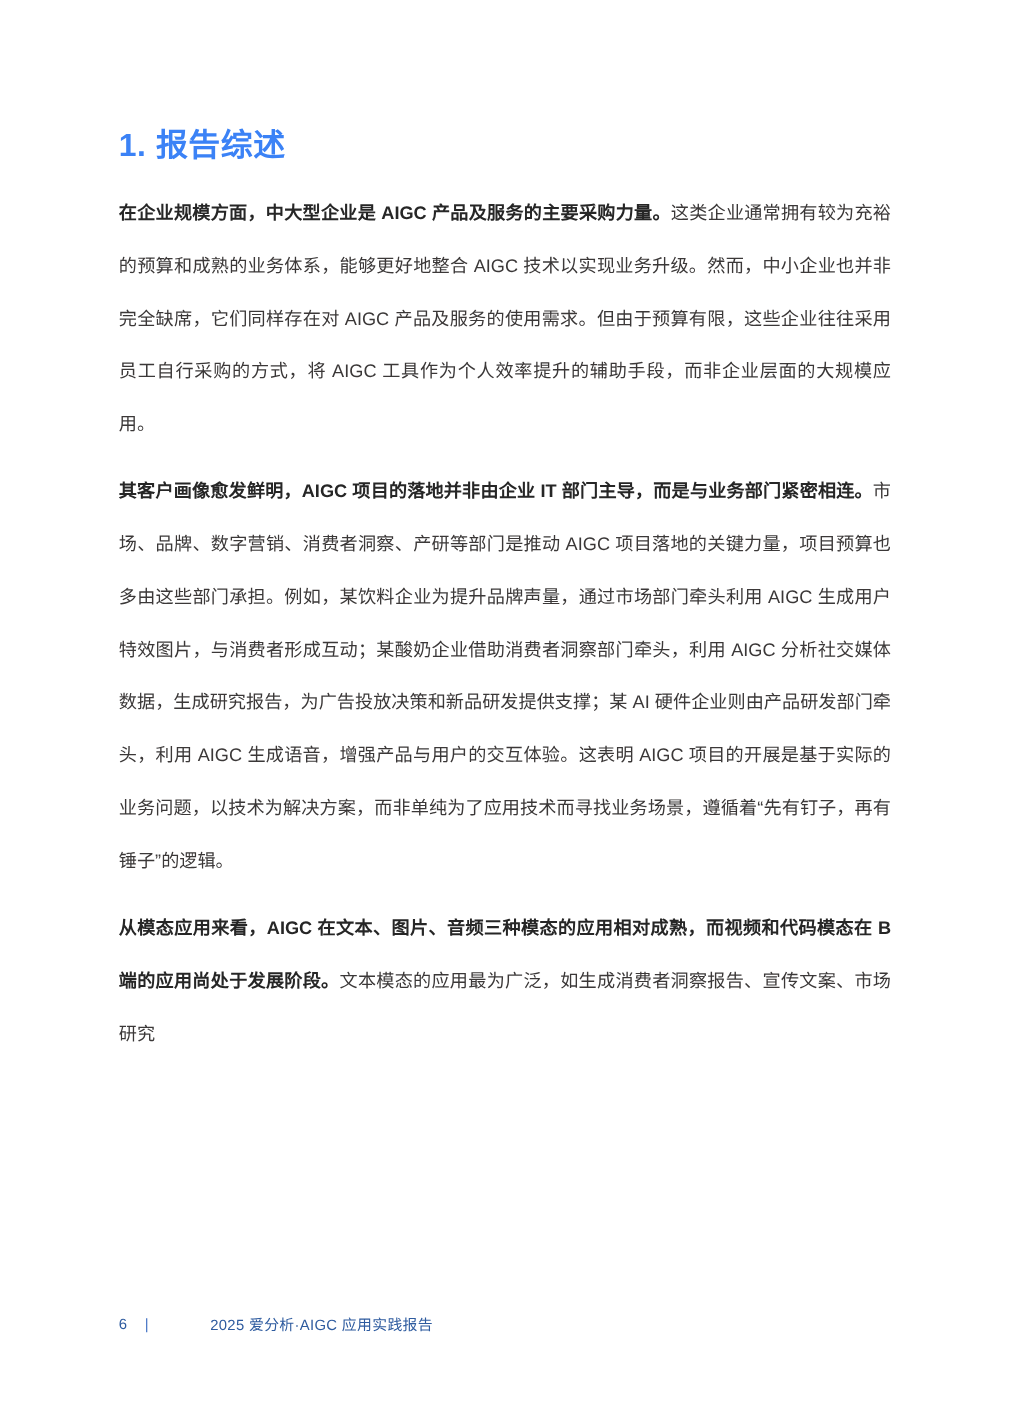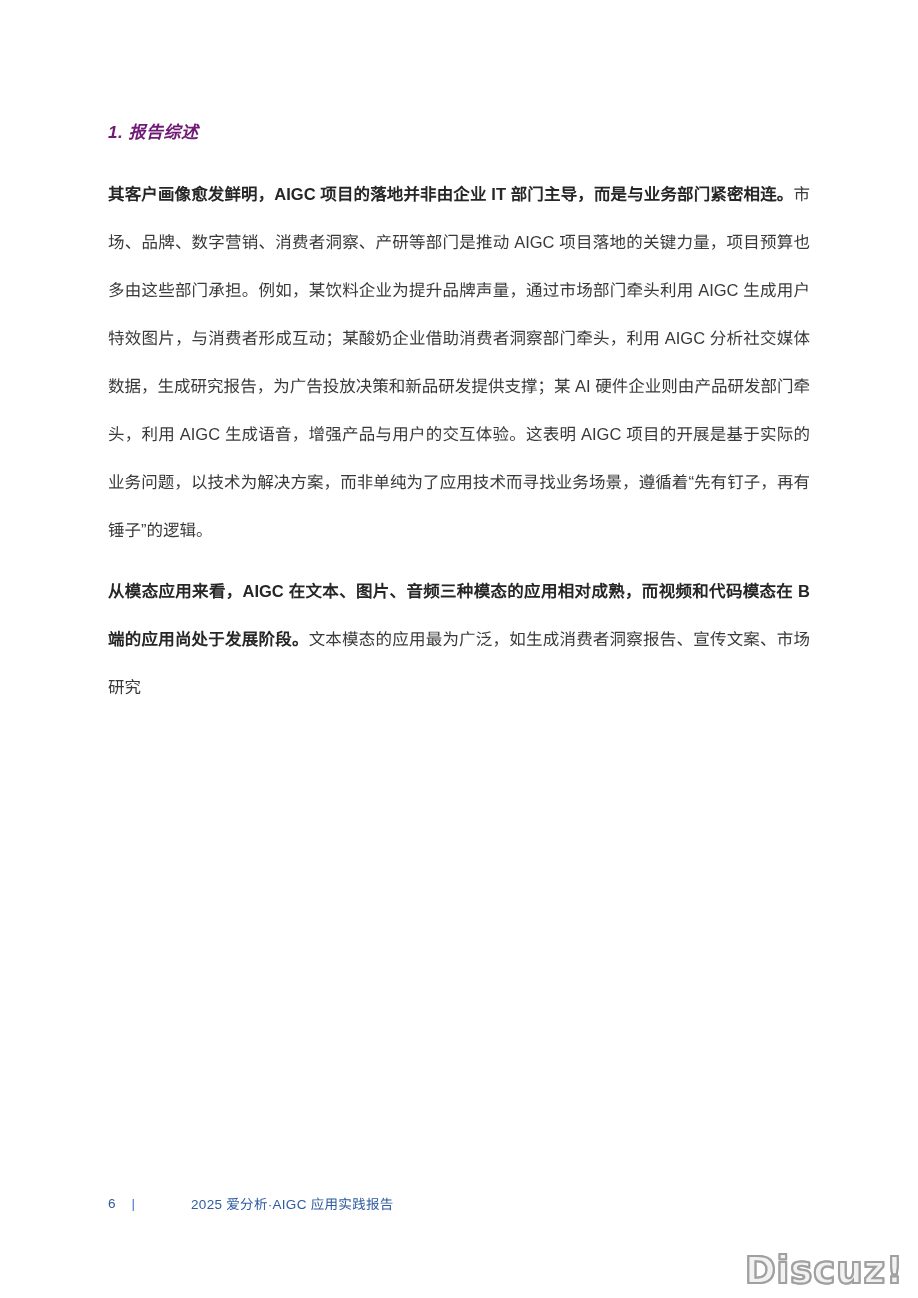--- a/index.html
+++ b/index.html
@@ -17,27 +17,26 @@
     background: #ffffff;
     overflow: hidden;
   }
   .content {
     position: absolute;
     left: 108px;
     top: 116px;
     width: 702px;
   }
   .heading {
-    color: #701a75;
-    font-size: 17px;
+    color: #3b82f6;
+    font-size: 29px;
     font-weight: bold;
     line-height: 34px;
     margin: 0 0 20px 0;
     letter-spacing: 0.5px;
-    font-style: italic;
   }
   .para {
     color: #3B3838;
     font-size: 16.5px;
     line-height: 48px;
     text-align: justify;
     margin: 0 0 13px 0;
   }
   .para .lead {
     font-weight: bold;
@@ -76,28 +75,28 @@
 <body>
 
 <div class="page">
 
   <div class="content">
 
     <h1 class="heading">1. 报告综述</h1>
 
 
 
+    <p class="para"><span class="lead">在企业规模方面，中大型企业是 AIGC 产品及服务的主要采购力量。</span><span>这类企业通常拥有较为充裕的预算和成熟的业务体系，能够更好地整合 AIGC 技术以实现业务升级。然而，中小企业也并非完全缺席，它们同样存在对 AIGC 产品及服务的使用需求。但由于预算有限，这些企业往往采用员工自行采购的方式，将 AIGC 工具作为个人效率提升的辅助手段，而非企业层面的大规模应用。</span></p>
 
     <p class="para"><span class="lead">其客户画像愈发鲜明，AIGC 项目的落地并非由企业 IT 部门主导，而是与业务部门紧密相连。</span><span>市场、品牌、数字营销、消费者洞察、产研等部门是推动 AIGC 项目落地的关键力量，项目预算也多由这些部门承担。例如，某饮料企业为提升品牌声量，通过市场部门牵头利用 AIGC 生成用户特效图片，与消费者形成互动；某酸奶企业借助消费者洞察部门牵头，利用 AIGC 分析社交媒体数据，生成研究报告，为广告投放决策和新品研发提供支撑；某 AI 硬件企业则由产品研发部门牵头，利用 AIGC 生成语音，增强产品与用户的交互体验。这表明 AIGC 项目的开展是基于实际的业务问题，以技术为解决方案，而非单纯为了应用技术而寻找业务场景，遵循着“先有钉子，再有锤子”的逻辑。</span></p>
 
     <p class="para"><span class="lead">从模态应用来看，AIGC 在文本、图片、音频三种模态的应用相对成熟，而视频和代码模态在 B 端的应用尚处于发展阶段。</span><span>文本模态的应用最为广泛，如生成消费者洞察报告、宣传文案、市场研究</span></p>
 
   </div>
 
   <div class="footer">
     <span class="pageno">6</span>
     <span class="sep">|</span>
     <span class="title">2025 爱分析·AIGC 应用实践报告</span>
   </div>
 
-  <div class="watermark">Discuz!</div>
 
 </div>
 
 </body></html>

